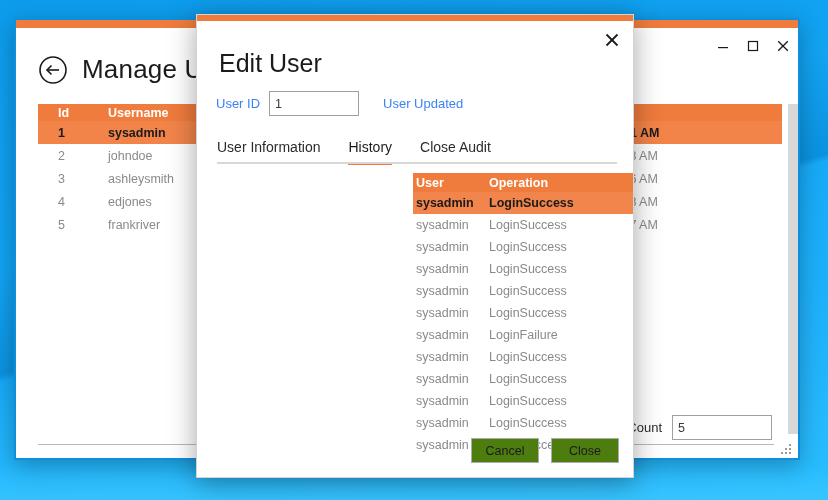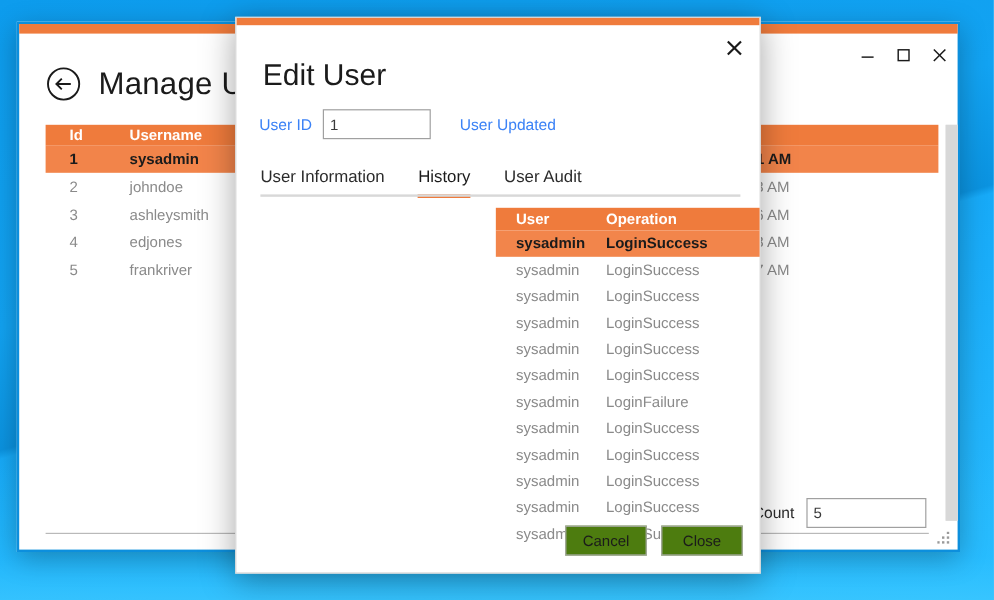--- a/index.html
+++ b/index.html
@@ -283,21 +283,21 @@
     display: flex;
     height: 22px;
     align-items: center;
     color: #8a8a8a;
   }
   .h-row.selected {
     background: #f2854b;
     color: #1b1b1b;
     font-weight: 700;
   }
-  .h-c-user { width: 92px; padding-left: 17px; box-sizing: border-box; }
+  .h-c-user { width: 76px; padding-left: 3px; box-sizing: border-box; }
   .h-c-op { width: 162px; }
 
   #dialog-buttons {
     position: absolute;
     right: 14px;
     bottom: 14px;
     display: flex;
     gap: 12px;
   }
   .dlg-btn {
@@ -429,21 +429,21 @@
 
   <div id="dialog-fields">
     <span class="field-label">User ID</span>
     <input id="user-id-input" class="textbox" type="text" value="1" style="">
     <span class="field-label">User Updated</span>
   </div>
 
   <div id="tabs">
     <div class="tab">User Information</div>
     <div class="tab active">History</div>
-    <div class="tab">User Audit</div>
+    <div class="tab">Close Audit</div>
   </div>
   <div id="tabs-underline"></div>
 
   <div id="hist-wrap">
     <div id="hist-header">
       <span class="h-c-user">User</span>
       <span class="h-c-op">Operation</span>
 
     </div>
 

